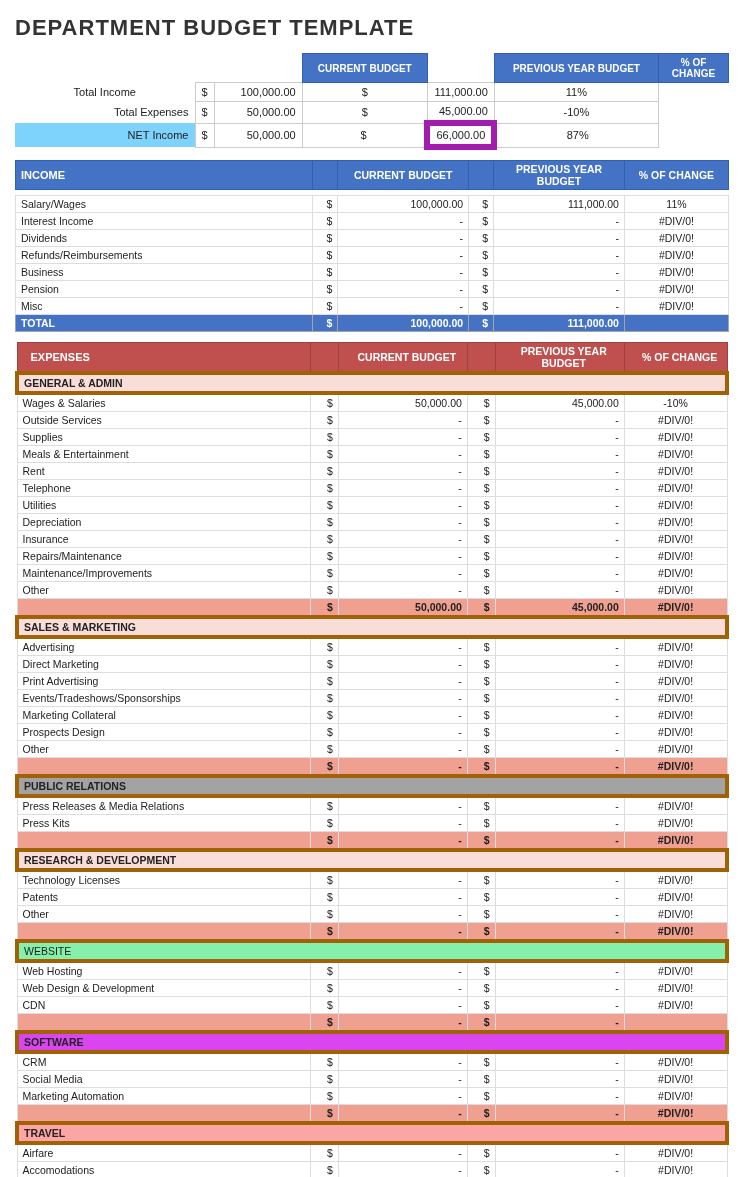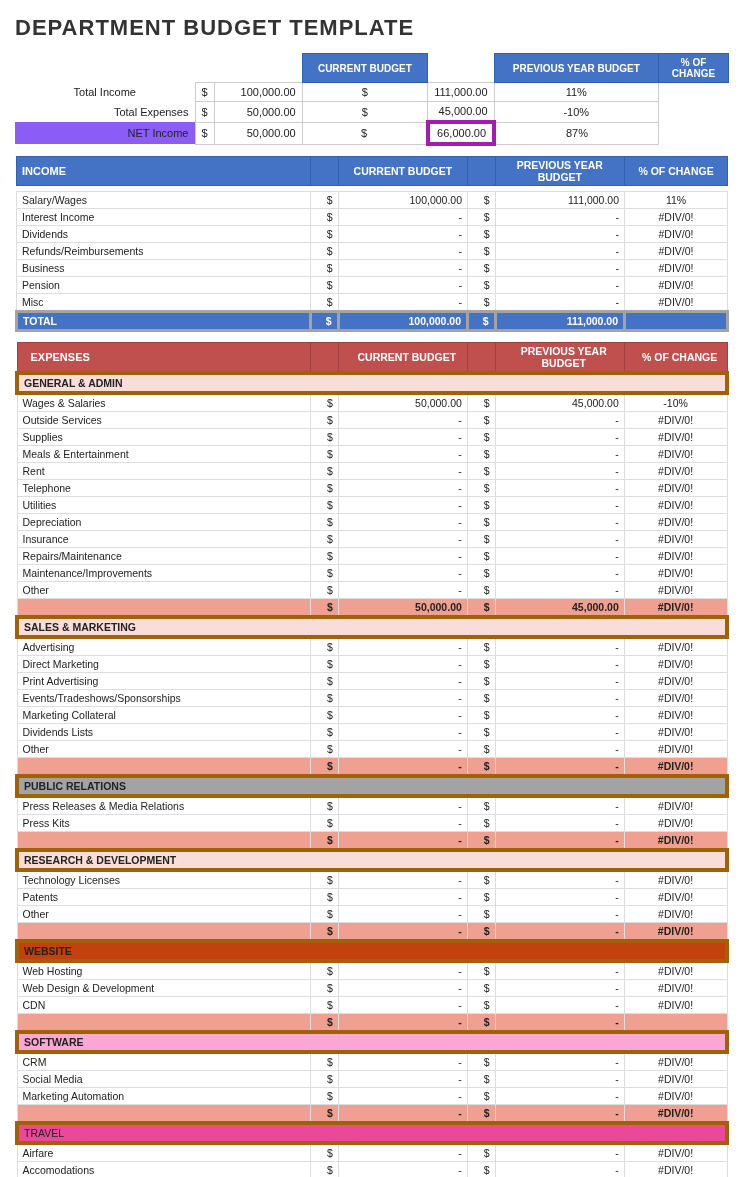--- a/index.html
+++ b/index.html
@@ -107,21 +107,21 @@
     .col-header {
       text-align: center;
       font-weight: bold;
       font-size: 10px;
       color: #fff;
     }
     .income-total-row td {
       background: #4472c4;
       color: #fff;
       font-weight: bold;
-      border: 3px solid #a3a3a3;
+      border: 1px solid #a3a3a3;
       margin-left: 36px;
     }
     .blank-row td {
       height: 6px;
       border: none;
       background: #fff;
     }
   </style>
 </head>
 <body>
@@ -151,25 +151,25 @@
   </tr>
       <tr class="data-row">
     <td style="text-align:right;border:none;background:#fff;">Total Expenses</td>
     <td style="text-align:center;border:1px solid #ccc;background:#fff;">$</td>
     <td style="text-align:right;border:1px solid #ccc;background:#fff;">50,000.00</td>
     <td style="text-align:center;border:1px solid #ccc;background:#fff;">$</td>
     <td style="text-align:right;border:1px solid #ccc;background:#fff;">45,000.00</td>
     <td style="text-align:center;border:1px solid #ccc;background:#fff;">-10%</td>
   </tr>
       <tr class="data-row">
-    <td style="text-align:right;border:none;background:#8b5cf6;">NET Income</td>
+    <td style="text-align:right;border:none;background:#7dd3fc;">NET Income</td>
     <td style="text-align:center;border:1px solid #ccc;background:#fff;">$</td>
     <td style="text-align:right;border:1px solid #ccc;background:#fff;">50,000.00</td>
     <td style="text-align:center;border:1px solid #ccc;background:#fff;">$</td>
-    <td style="text-align:right;border:4px solid #a21caf;background:#fff;">66,000.00</td>
+    <td style="text-align:right;border:6px solid #a21caf;background:#fff;">66,000.00</td>
     <td style="text-align:center;border:1px solid #ccc;background:#fff;">87%</td>
   </tr>
     </tbody>
 </table>
 
 <table class="main-table">
   <thead>
     <tr class="section-header-blue">
       <td class="label-col" style="font-weight:bold;font-size:11px;">INCOME</td>
       <td class="currency-sign"></td>
@@ -408,21 +408,21 @@
     </tr>
       <tr class="data-row">
       <td class="label-col">Marketing Collateral</td>
       <td class="currency-sign">$</td>
       <td class="amount-col">-</td>
       <td class="currency-sign">$</td>
       <td class="amount-col">-</td>
       <td class="pct-col">#DIV/0!</td>
     </tr>
       <tr class="data-row">
-      <td class="label-col">Dividends Lists</td>
+      <td class="label-col">Prospects Design</td>
       <td class="currency-sign">$</td>
       <td class="amount-col">-</td>
       <td class="currency-sign">$</td>
       <td class="amount-col">-</td>
       <td class="pct-col">#DIV/0!</td>
     </tr>
       <tr class="data-row">
       <td class="label-col">Other</td>
       <td class="currency-sign">$</td>
       <td class="amount-col">-</td>
@@ -494,21 +494,21 @@
     </tr>
       <tr class="total-row">
     <td class="label-col"></td>
     <td class="currency-sign">$</td>
     <td class="amount-col">-</td>
     <td class="currency-sign">$</td>
     <td class="amount-col">-</td>
     <td class="pct-col">#DIV/0!</td>
   </tr>
       <tr class="subsection-label">
-    <td colspan="6" style="font-weight:bold;background:#c2410c;">WEBSITE</td>
+    <td colspan="6" style="font-weight:normal;background:#86efac;">WEBSITE</td>
   </tr>
       <tr class="data-row">
       <td class="label-col">Web Hosting</td>
       <td class="currency-sign">$</td>
       <td class="amount-col">-</td>
       <td class="currency-sign">$</td>
       <td class="amount-col">-</td>
       <td class="pct-col">#DIV/0!</td>
     </tr>
       <tr class="data-row">
@@ -529,21 +529,21 @@
     </tr>
       <tr class="total-row">
     <td class="label-col"></td>
     <td class="currency-sign">$</td>
     <td class="amount-col">-</td>
     <td class="currency-sign">$</td>
     <td class="amount-col">-</td>
     <td class="pct-col"></td>
   </tr>
       <tr class="subsection-label">
-    <td colspan="6" style="font-weight:bold;background:#f9a8d4;">SOFTWARE</td>
+    <td colspan="6" style="font-weight:bold;background:#d946ef;">SOFTWARE</td>
   </tr>
       <tr class="data-row">
       <td class="label-col">CRM</td>
       <td class="currency-sign">$</td>
       <td class="amount-col">-</td>
       <td class="currency-sign">$</td>
       <td class="amount-col">-</td>
       <td class="pct-col">#DIV/0!</td>
     </tr>
       <tr class="data-row">
@@ -564,21 +564,21 @@
     </tr>
       <tr class="total-row">
     <td class="label-col"></td>
     <td class="currency-sign">$</td>
     <td class="amount-col">-</td>
     <td class="currency-sign">$</td>
     <td class="amount-col">-</td>
     <td class="pct-col">#DIV/0!</td>
   </tr>
       <tr class="subsection-label">
-    <td colspan="6" style="font-weight:normal;background:#ec4899;">TRAVEL</td>
+    <td colspan="6" style="font-weight:bold;background:#fca5a5;">TRAVEL</td>
   </tr>
       <tr class="data-row">
       <td class="label-col">Airfare</td>
       <td class="currency-sign">$</td>
       <td class="amount-col">-</td>
       <td class="currency-sign">$</td>
       <td class="amount-col">-</td>
       <td class="pct-col">#DIV/0!</td>
     </tr>
       <tr class="data-row">

